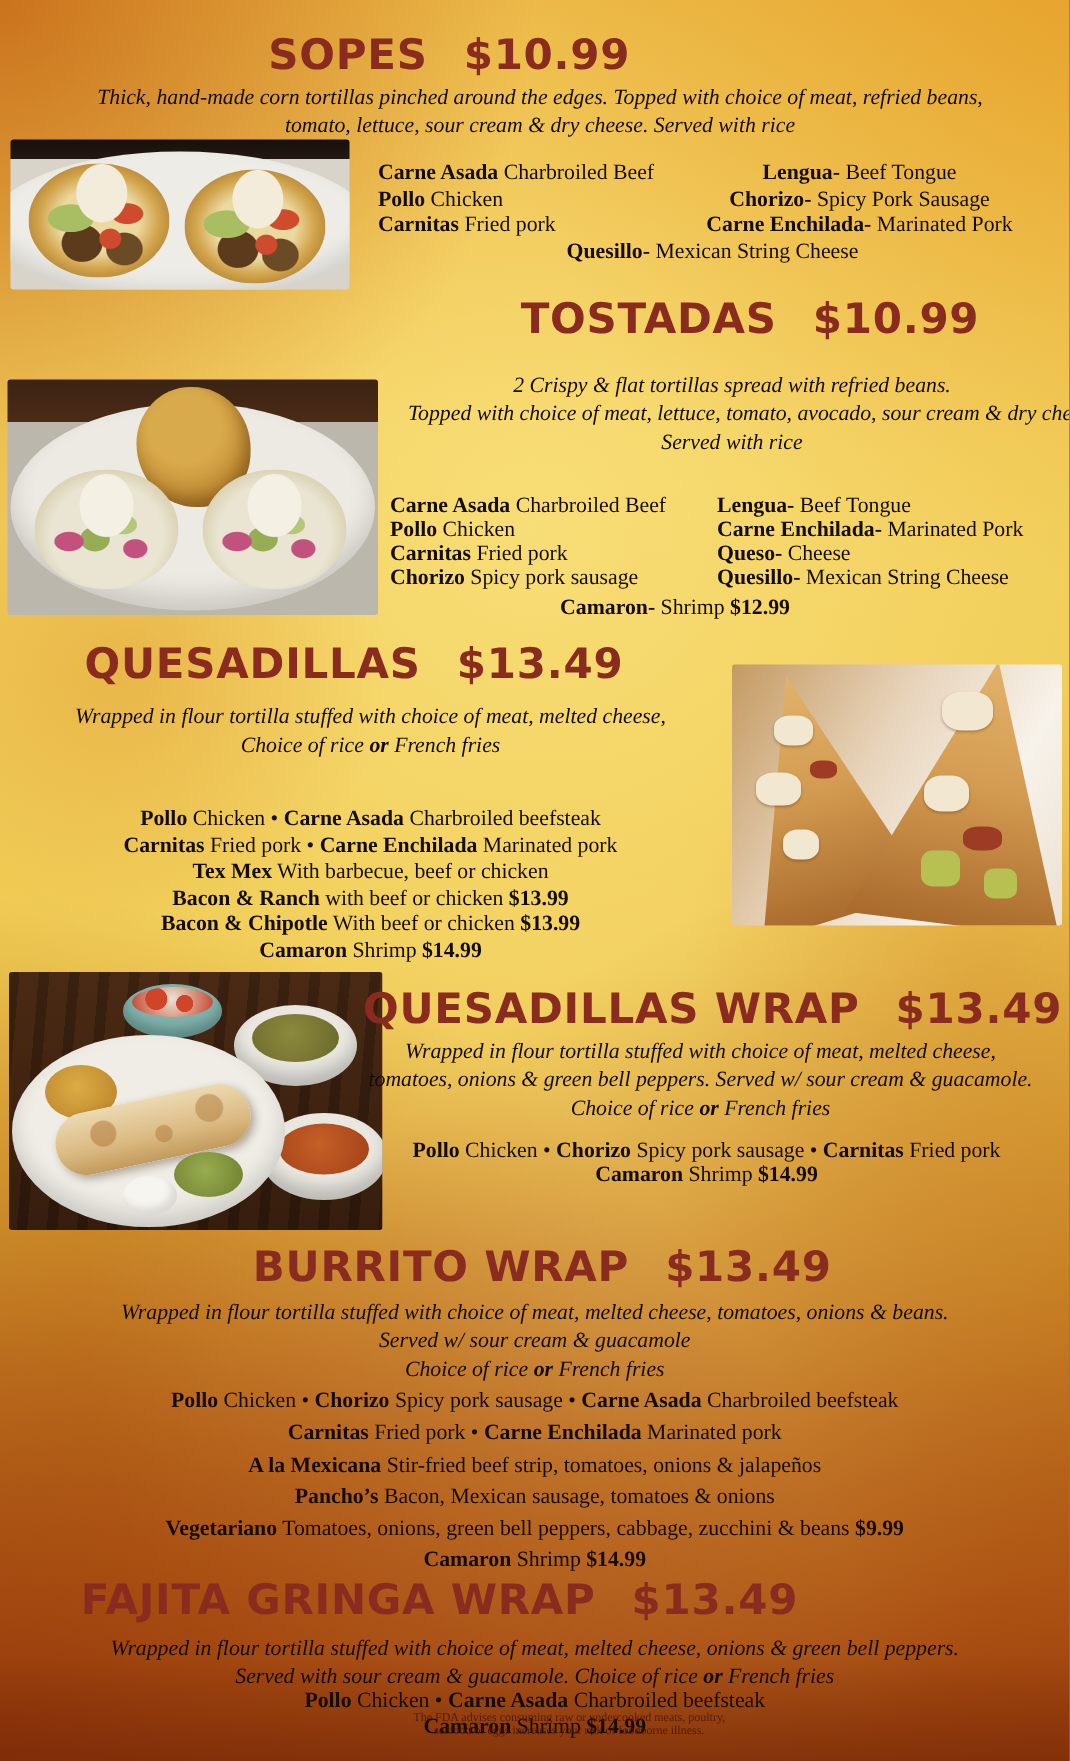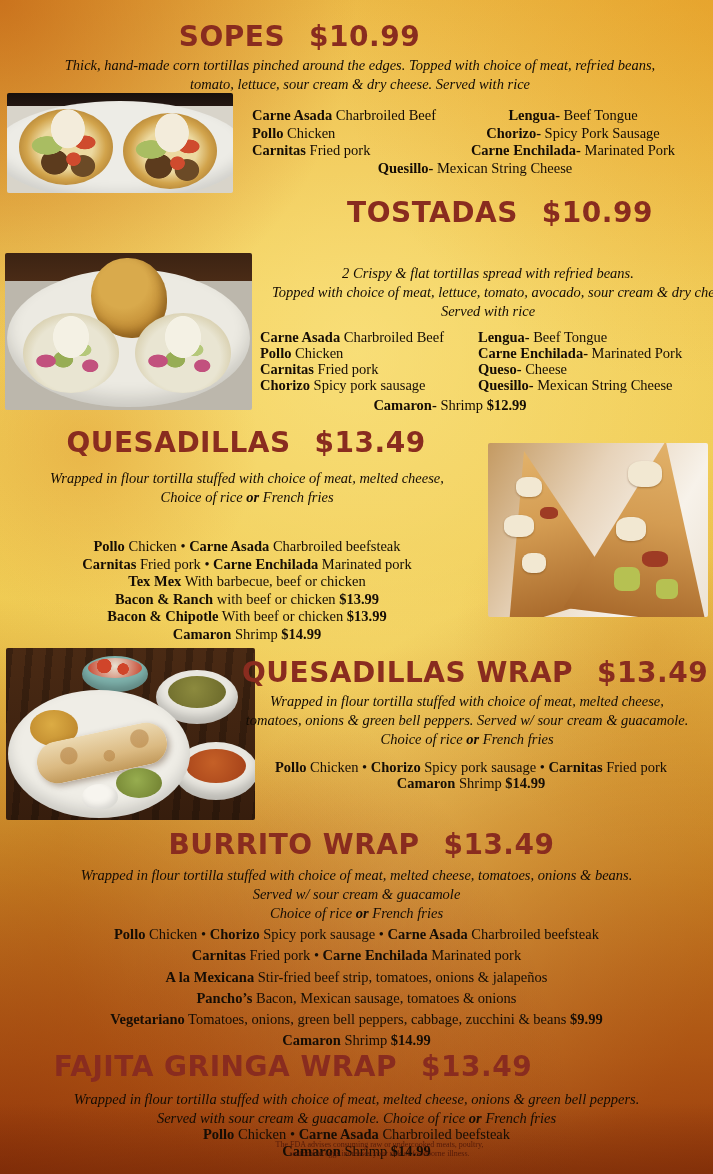--- a/index.html
+++ b/index.html
@@ -137,21 +137,21 @@
       <div class="mline"><span class="bb">Chorizo-</span><span> Spicy Pork Sausage</span></div>
       <div class="mline"><span class="bb">Carne Enchilada-</span><span> Marinated Pork</span></div>
     </div>
   <div class="lines items center" style="left:245px;top:160px;width:460px;">
       <div class="mline"><span class="bb">Quesillo-</span><span> Mexican String Cheese</span></div>
     </div>
 
   <div class="sec-title" style="left:290px;top:196px;width:420px;">
     <span class="t">TOSTADAS</span><span class="p">$10.99</span>
   </div>
-  <div class="desc lines" style="left:272px;top:264px;width:432px;font-style:italic;">
+  <div class="desc lines" style="left:272px;top:248px;width:432px;font-style:italic;">
       <div class="mline"><span>2 Crispy &amp; flat tortillas spread with refried beans.</span></div>
       <div class="mline"><span>Topped with choice of meat, lettuce, tomato, avocado, sour cream &amp; dry cheese.</span></div>
       <div class="mline"><span>Served with rice</span></div>
     </div>
 
   <div class="photo" id="ph-tostadas" style="left:5px;top:253px;width:247px;height:157px;">
     <div class="ph-el plate"></div>
     <div class="ph-el rice"></div>
     <div class="ph-el tostada" style="left:18px;top:60px;"></div>
     <div class="ph-el tostada" style="left:130px;top:60px;"></div>
@@ -166,21 +166,21 @@
   <div class="lines items leftal" style="left:478px;top:329px;line-height:16px;">
       <div class="mline"><span class="bb">Lengua-</span><span> Beef Tongue</span></div>
       <div class="mline"><span class="bb">Carne Enchilada-</span><span> Marinated Pork</span></div>
       <div class="mline"><span class="bb">Queso-</span><span> Cheese</span></div>
       <div class="mline"><span class="bb">Quesillo-</span><span> Mexican String Cheese</span></div>
     </div>
   <div class="lines items center" style="left:255px;top:397px;width:390px;">
       <div class="mline"><span class="bb">Camaron-</span><span> Shrimp </span><span class="bb">$12.99</span></div>
     </div>
 
-  <div class="sec-title" style="left:36px;top:426px;width:420px;">
+  <div class="sec-title" style="left:26px;top:426px;width:420px;">
     <span class="t">QUESADILLAS</span><span class="p">$13.49</span>
   </div>
   <div class="desc lines" style="left:37px;top:469px;width:420px;">
       <div class="mline"><span>Wrapped in flour tortilla stuffed with choice of meat, melted cheese,</span></div>
       <div class="mline"><span>Choice of rice </span><span class="bb">or</span><span> French fries</span></div>
     </div>
   <div class="lines items center" style="left:37px;top:538px;width:420px;line-height:17.6px;">
       <div class="mline"><span class="bb">Pollo</span><span> Chicken • </span><span class="bb">Carne Asada</span><span> Charbroiled beefsteak</span></div>
       <div class="mline"><span class="bb">Carnitas</span><span> Fried pork • </span><span class="bb">Carne Enchilada</span><span> Marinated pork</span></div>
       <div class="mline"><span class="bb">Tex Mex</span><span> With barbecue, beef or chicken</span></div>

